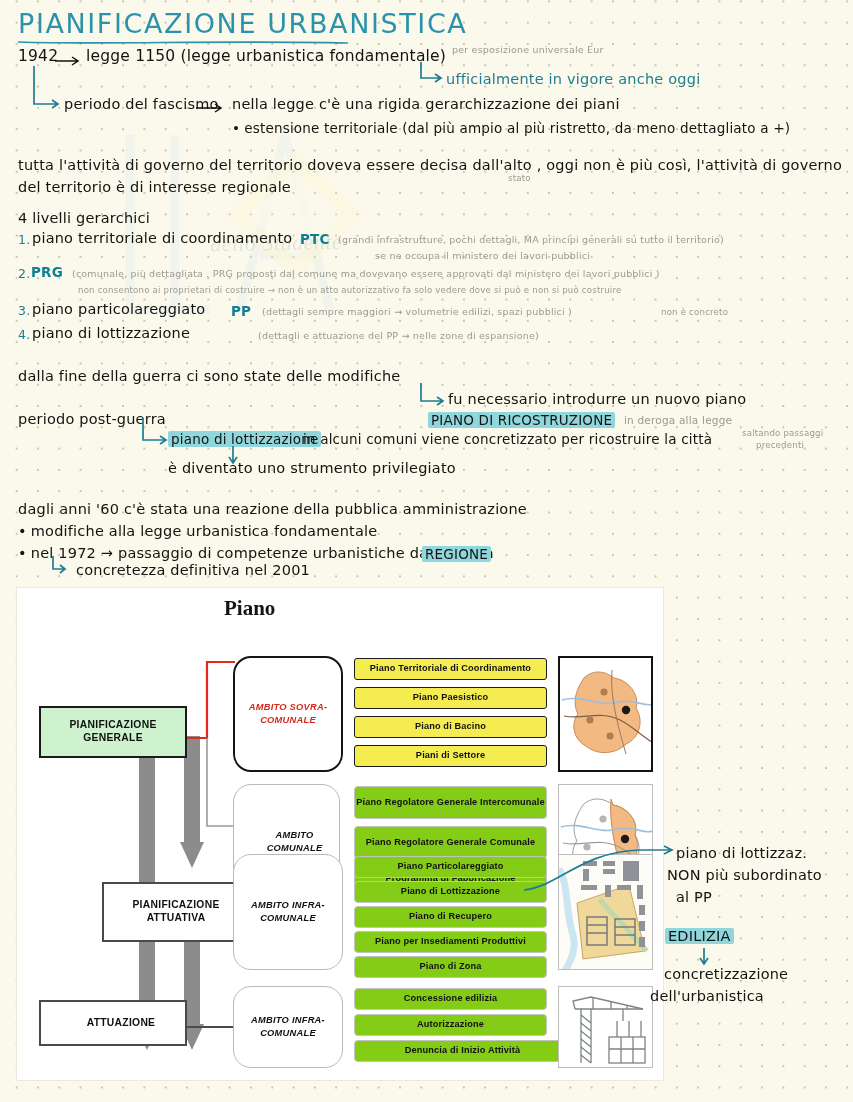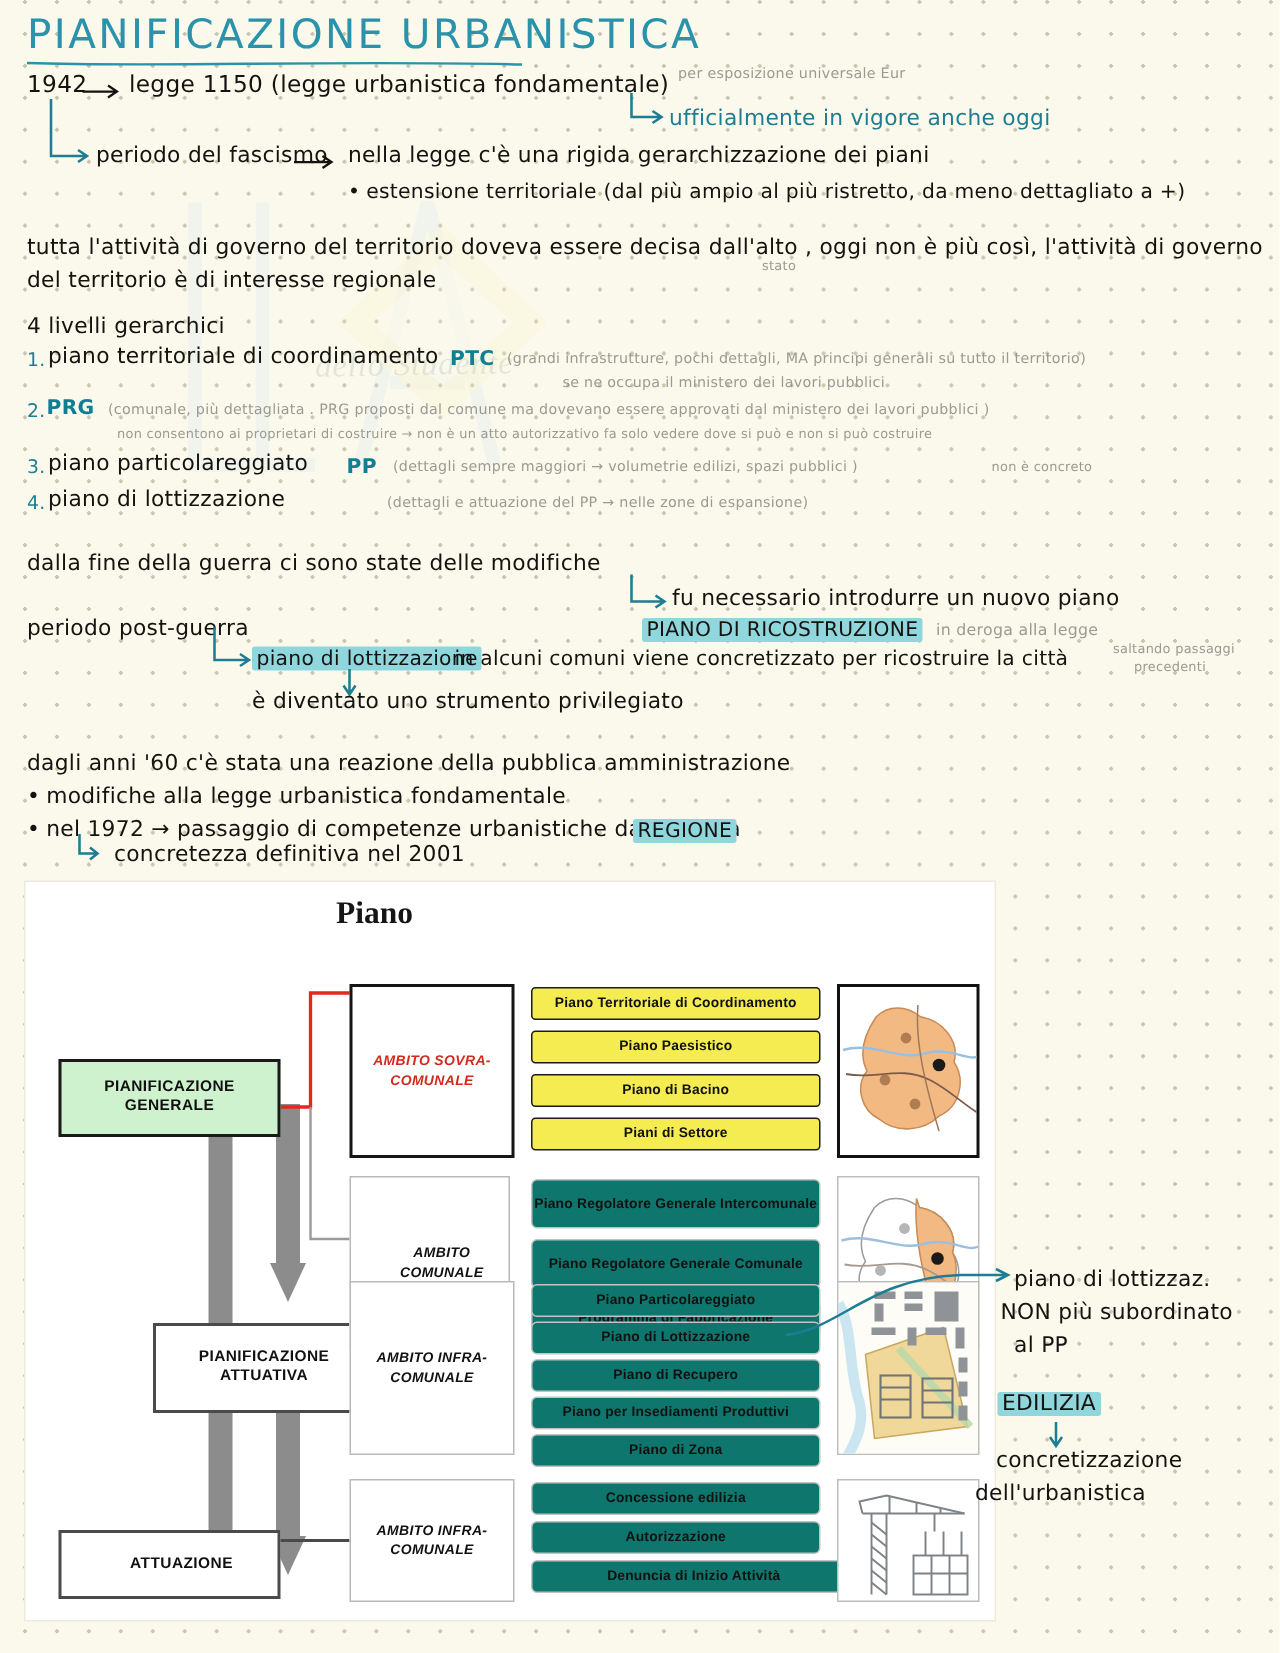--- a/index.html
+++ b/index.html
@@ -121,37 +121,38 @@
   .ambito-box {
     position: absolute;
     box-sizing: border-box;
     background: #fff;
     display: flex; align-items: center; justify-content: center;
     text-align: center;
     font-family: "Liberation Sans", sans-serif;
     font-weight: bold; font-style: italic;
     font-size: 9.3px; letter-spacing: .25px;
     line-height: 1.35;
+    border-radius: 18px;
   }
   .ambito-strong { border: 2.4px solid #151515; color: #d22b1e; }
   .ambito-light  { border: 1.4px solid #b9b9b9; color: #111; }
   .pill {
     position: absolute;
     box-sizing: border-box;
     display: flex; align-items: center; justify-content: center;
     text-align: center;
     font-family: "Liberation Sans", sans-serif;
     font-weight: bold;
     font-size: 9.2px;
     letter-spacing: .15px;
     line-height: 1.2;
     color: #111;
   }
   .pill-yellow { background: #f5ec52; border: 1.6px solid #1b1b1b; border-radius: 3px; }
-  .pill-white  { background: #0f766e; border: 1.1px solid #c3c3c3; border-radius: 4px; }
+  .pill-white  { background: #84cc16; border: 1.1px solid #c3c3c3; border-radius: 4px; }
   .thumb {
     position: absolute;
     box-sizing: border-box;
     background: #fff;
     overflow: hidden;
   }
   .thumb-strong { border: 2.6px solid #121212; }
   .thumb-light  { border: 1.3px solid #bdbdbd; }
   .line { position: absolute; background: #4a4a4a; }
   .arrow-grey { position: absolute; }
@@ -279,21 +280,21 @@
 
     <svg class="deco" style="left:170px; top:62px;" width="50" height="90">
       <path d="M0,88 L20,88 L20,12 L48,12" stroke="#e4281c" stroke-width="2.2" fill="none"></path>
     </svg>
     <svg class="deco" style="left:188px; top:150px;" width="34" height="92">
       <path d="M2,0 L2,88 L32,88" stroke="#9a9a9a" stroke-width="1.6" fill="none"></path>
     </svg>
 
     <div class="node node-green" style="left:22px; top:118px; width:148px; height:52px;">PIANIFICAZIONE GENERALE</div>
     <div class="node node-plain" style="left:85px; top:294px; width:148px; height:60px;">PIANIFICAZIONE ATTUATIVA</div>
-    <div class="node node-plain" style="left:22px; top:432px; width:148px; height:46px;padding-left:16px;">ATTUAZIONE</div>
+    <div class="node node-plain" style="left:22px; top:412px; width:148px; height:46px;padding-left:16px;">ATTUAZIONE</div>
 
     <div class="line" style="left:233px; top:323px; width:23px; height:2px;"></div>
     <div class="line" style="left:170px; top:438px; width:86px; height:2px;"></div>
 
     <div class="ambito-box ambito-strong" style="left:216px; top:68px; width:110px; height:116px;">AMBITO SOVRA-COMUNALE</div>
 
     <div class="pill pill-yellow" style="left:337px; top:70px; width:193px; height:22px;">Piano Territoriale di Coordinamento</div>
     <div class="pill pill-yellow" style="left:337px; top:99px; width:193px; height:22px;">Piano Paesistico</div>
     <div class="pill pill-yellow" style="left:337px; top:128px; width:193px; height:22px;">Piano di Bacino</div>
     <div class="pill pill-yellow" style="left:337px; top:157px; width:193px; height:22px;">Piani di Settore</div>

